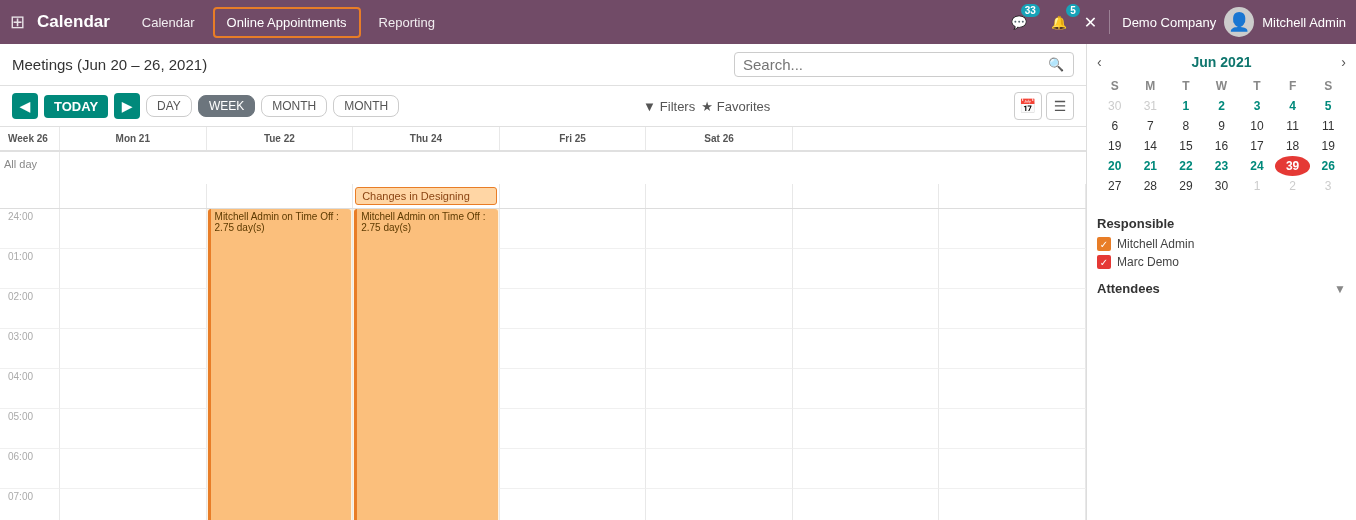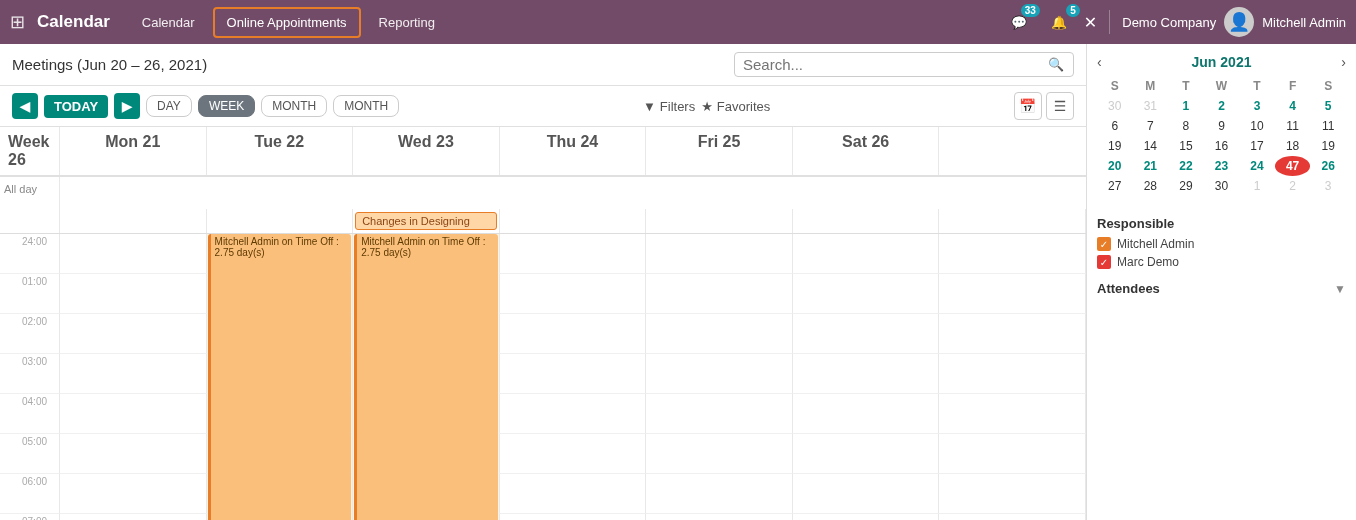--- a/index.html
+++ b/index.html
@@ -154,21 +154,21 @@
     
     .cal-grid-container { flex: 1; overflow: hidden; display: flex; flex-direction: column; }
     .cal-header-row {
       display: grid;
       grid-template-columns: 60px repeat(7, 1fr);
       border-bottom: 2px solid #e0e0e0;
       background: #fff;
     }
     .cal-header-cell {
       padding: 6px 8px;
-      font-size: 16px;
+      font-size: 10px;
       font-weight: 600;
       color: #555;
       border-right: 1px solid #e8e8e8;
       text-align: center;
     }
     .cal-header-cell:first-child { text-align: left; }
     .allday-row {
       display: grid;
       grid-template-columns: 60px repeat(7, 1fr);
       border-bottom: 1px solid #ddd;
@@ -202,21 +202,21 @@
       overflow-y: auto;
       position: relative;
     }
     .time-grid {
       display: grid;
       grid-template-columns: 60px repeat(7, 1fr);
     }
     .time-label {
       font-size: 10px;
       color: #aaa;
-      padding: 2px 22px;
+      padding: 2px 8px;
       border-right: 1px solid #e8e8e8;
       border-bottom: 1px solid #f0f0f0;
       height: 40px;
       display: flex;
       align-items: flex-start;
       grid-column: 1;
     }
     .cal-cell {
       border-right: 1px solid #e8e8e8;
       border-bottom: 1px solid #f0f0f0;
@@ -392,21 +392,20 @@
         <button class="view-icon-btn">☰</button>
       </div>
     </div>
 
     <div class="cal-grid-container">
 
       <div class="cal-header-row">
         <div class="cal-header-cell">Week 26</div>
         <div class="cal-header-cell">Mon 21</div>
         <div class="cal-header-cell">Tue 22</div>
-        <div class="cal-header-cell">Wed 23</div>
         <div class="cal-header-cell">Thu 24</div>
         <div class="cal-header-cell">Fri 25</div>
         <div class="cal-header-cell">Sat 26</div>
       </div>
 
       <div class="allday-row">
         <div class="allday-label">All day</div>
         <div class="allday-cell"></div>
         <div class="allday-cell"></div>
         <div class="allday-cell">
@@ -542,21 +541,21 @@
               <td class="">17</td>
               <td class="">18</td>
               <td class="">19</td>
             </tr>
             <tr>
               <td class="current-week">20</td>
               <td class="current-week">21</td>
               <td class="current-week">22</td>
               <td class="current-week">23</td>
               <td class="current-week">24</td>
-              <td class="today">47</td>
+              <td class="today">39</td>
               <td class="current-week">26</td>
             </tr>
             <tr>
               <td class="">27</td>
               <td class="">28</td>
               <td class="">29</td>
               <td class="">30</td>
               <td class="other-month">1</td>
               <td class="other-month">2</td>
               <td class="other-month">3</td>

